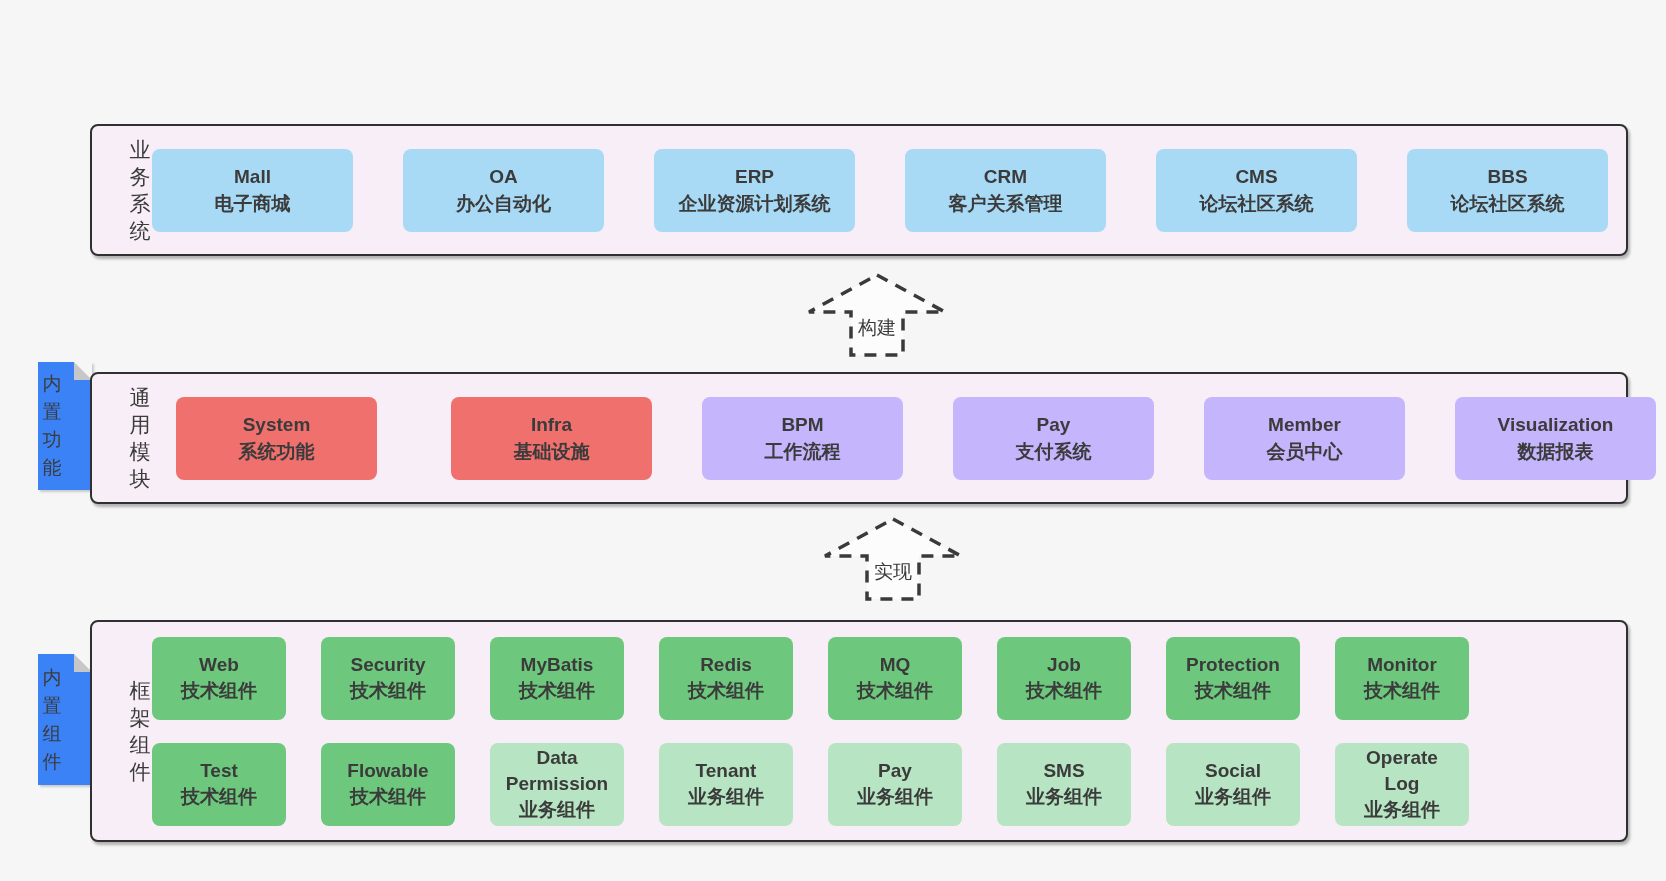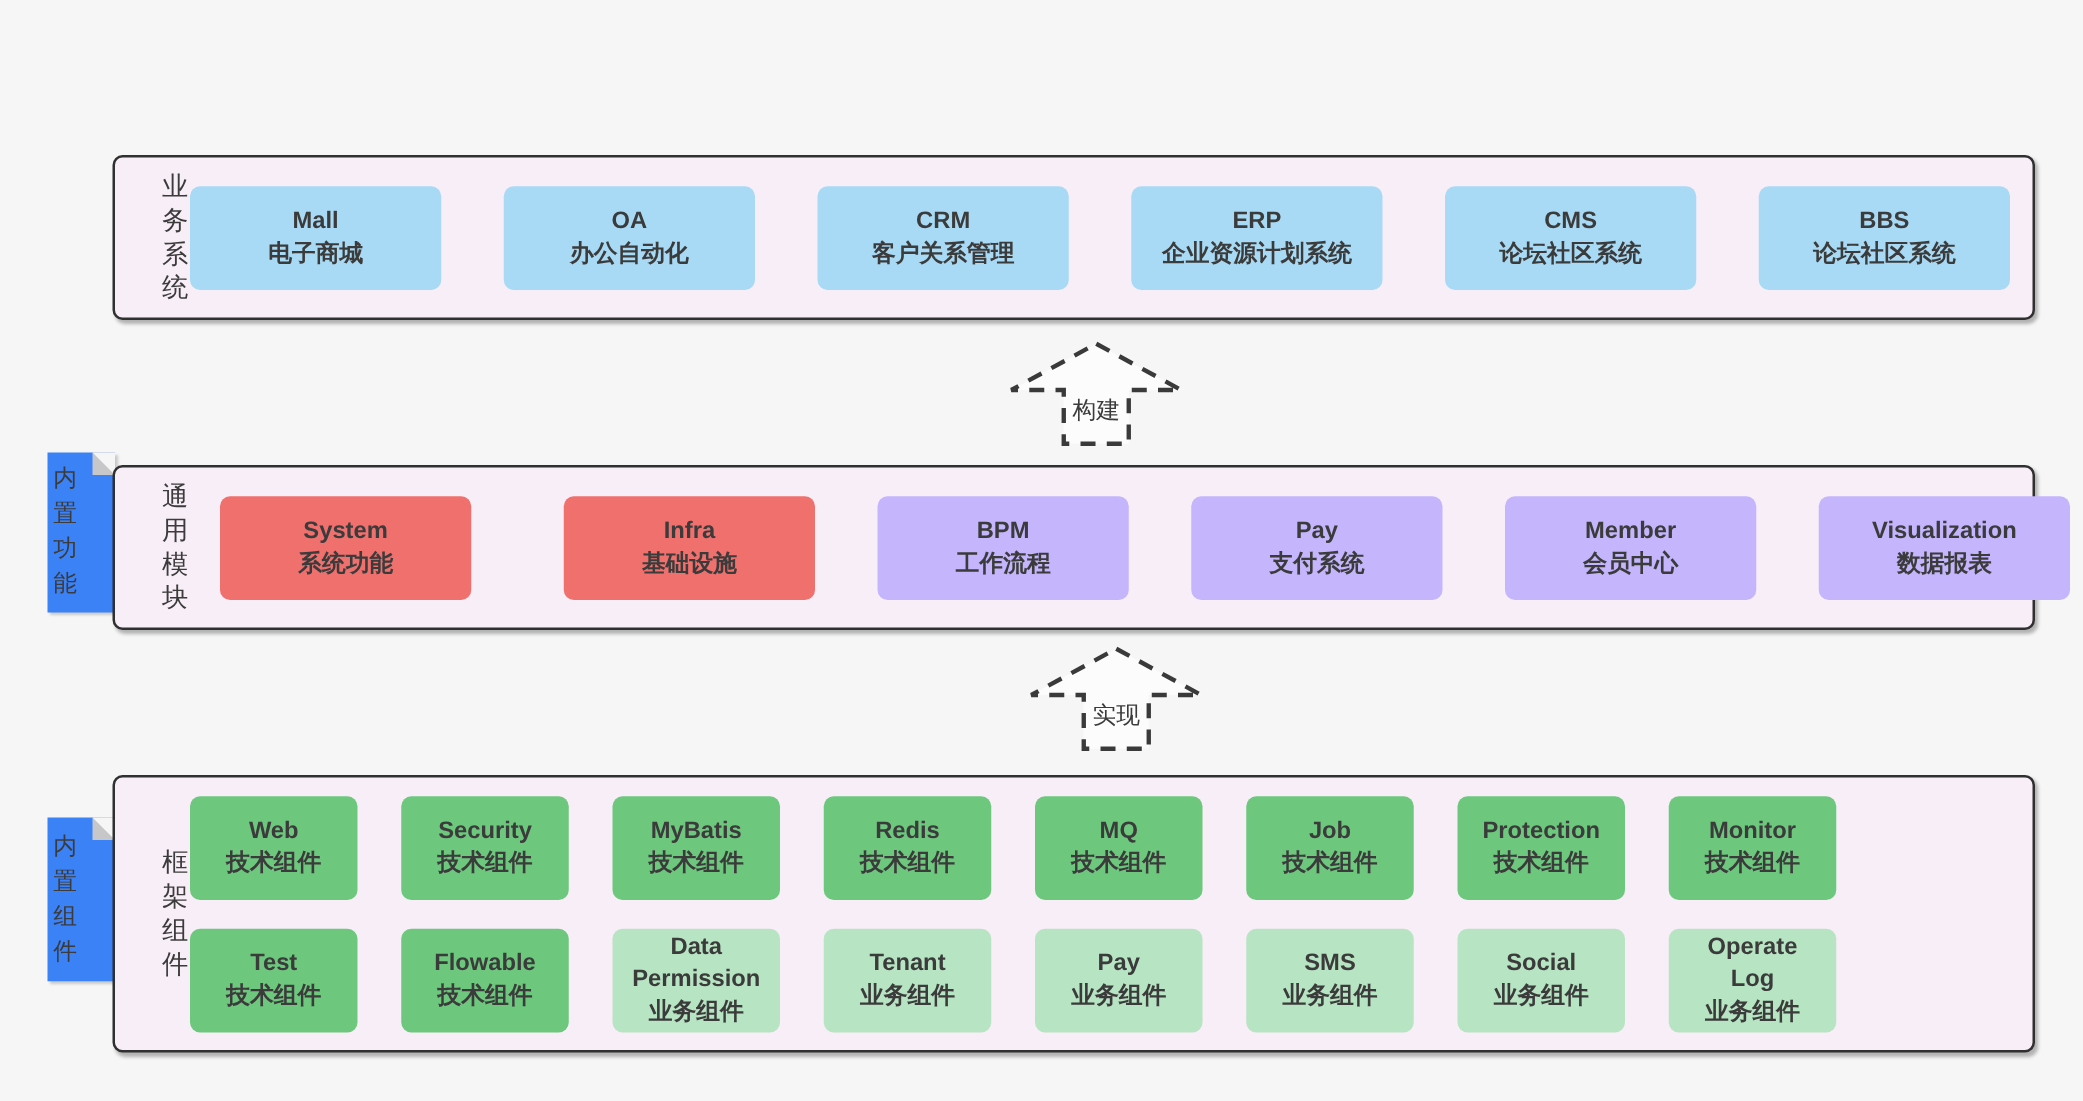--- a/index.html
+++ b/index.html
@@ -83,26 +83,26 @@
     <div class="row">
       <div class="box blue">
         <div>Mall</div>
         <div>电子商城</div>
       </div>
       <div class="box blue">
         <div>OA</div>
         <div>办公自动化</div>
       </div>
       <div class="box blue">
+        <div>ERP</div>
+        <div>企业资源计划系统</div>
+      </div>
+      <div class="box blue">
         <div>CRM</div>
         <div>客户关系管理</div>
-      </div>
-      <div class="box blue">
-        <div>ERP</div>
-        <div>企业资源计划系统</div>
       </div>
       <div class="box blue">
         <div>CMS</div>
         <div>论坛社区系统</div>
       </div>
       <div class="box blue">
         <div>BBS</div>
         <div>论坛社区系统</div>
       </div>
     </div>

